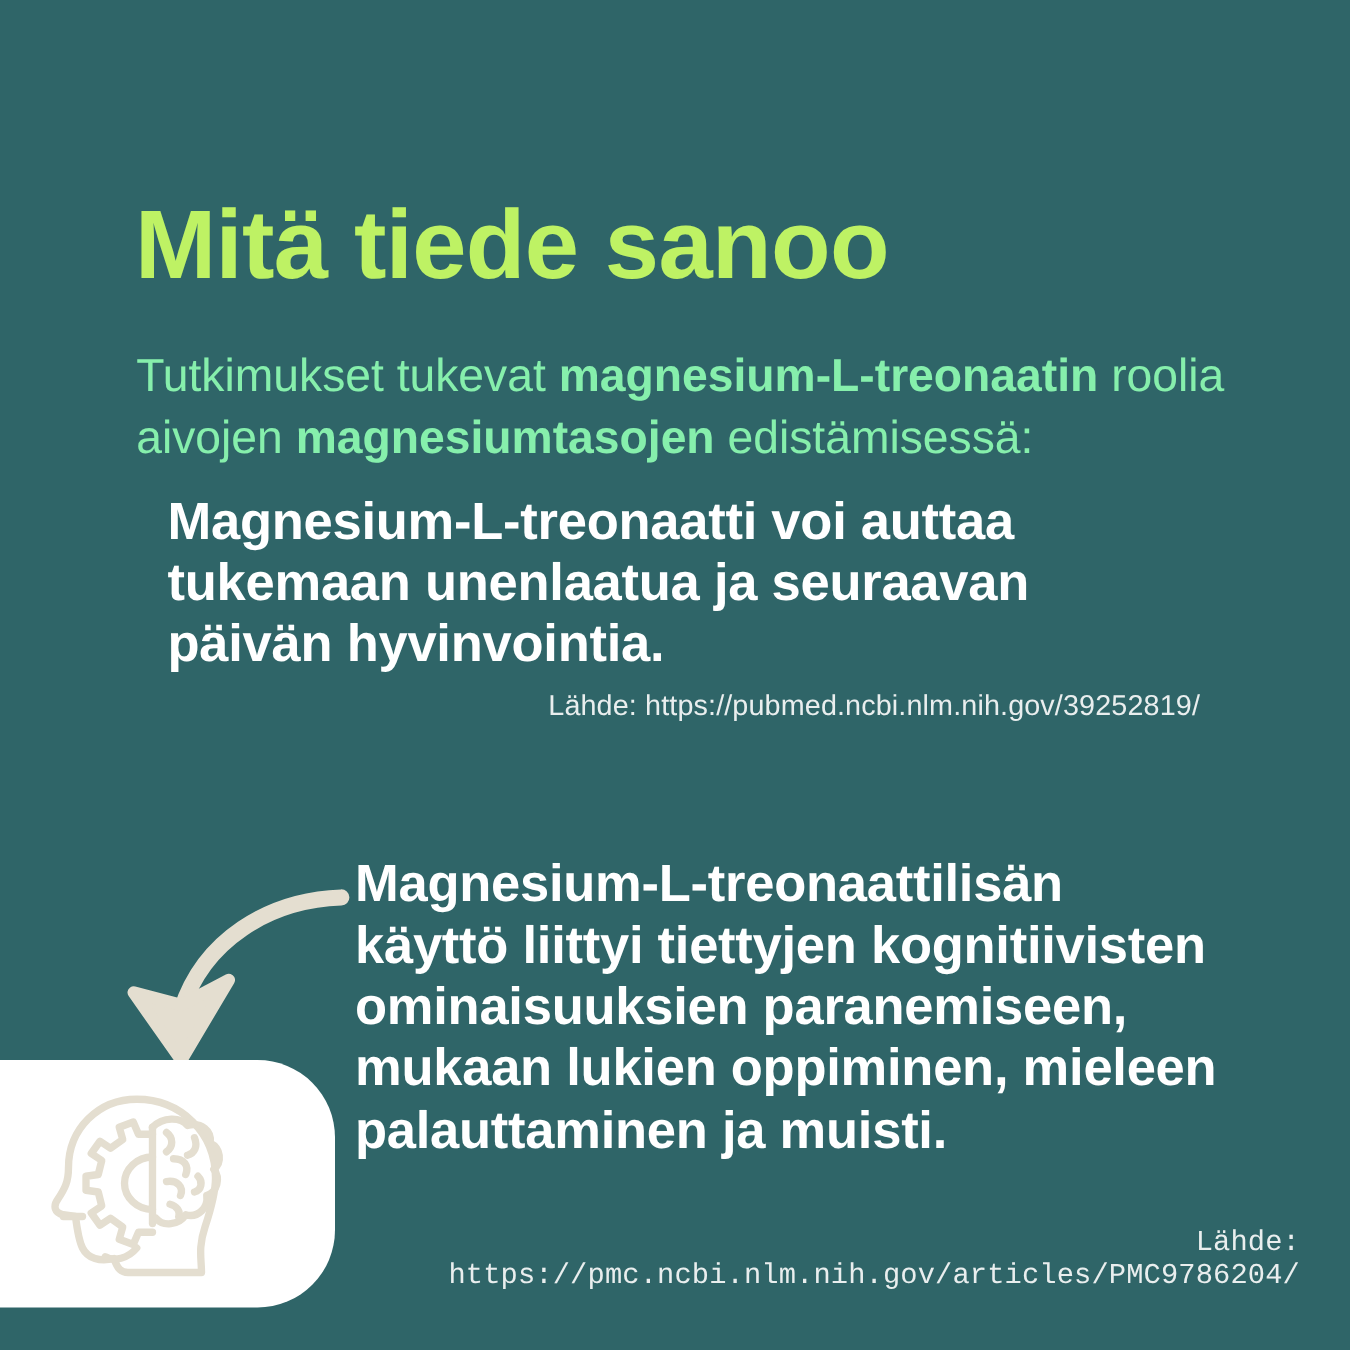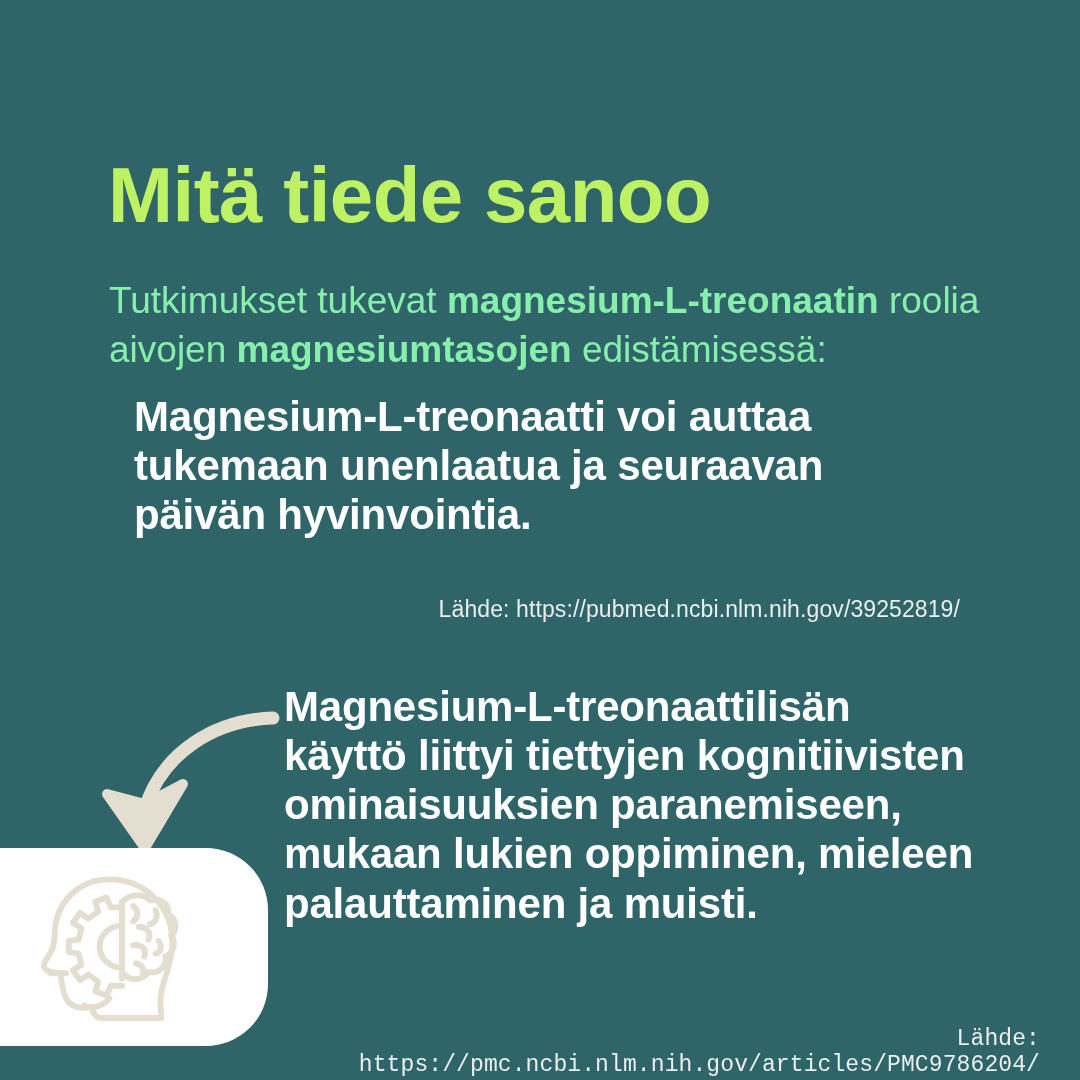--- a/index.html
+++ b/index.html
@@ -69,21 +69,20 @@
   }
 
   
   .source {
     position: absolute;
     font-size: 23px;
     font-weight: 400;
     color: #E9EEEE;
     text-align: right;
     letter-spacing: 0.1px;
-    margin-top: 45px;
   }
   #source-1 {
     left: 300px;
     top: 551px;
     width: 660px;
   }
   #source-2 {
     left: 300px;
     top: 981px;
     width: 740px;

